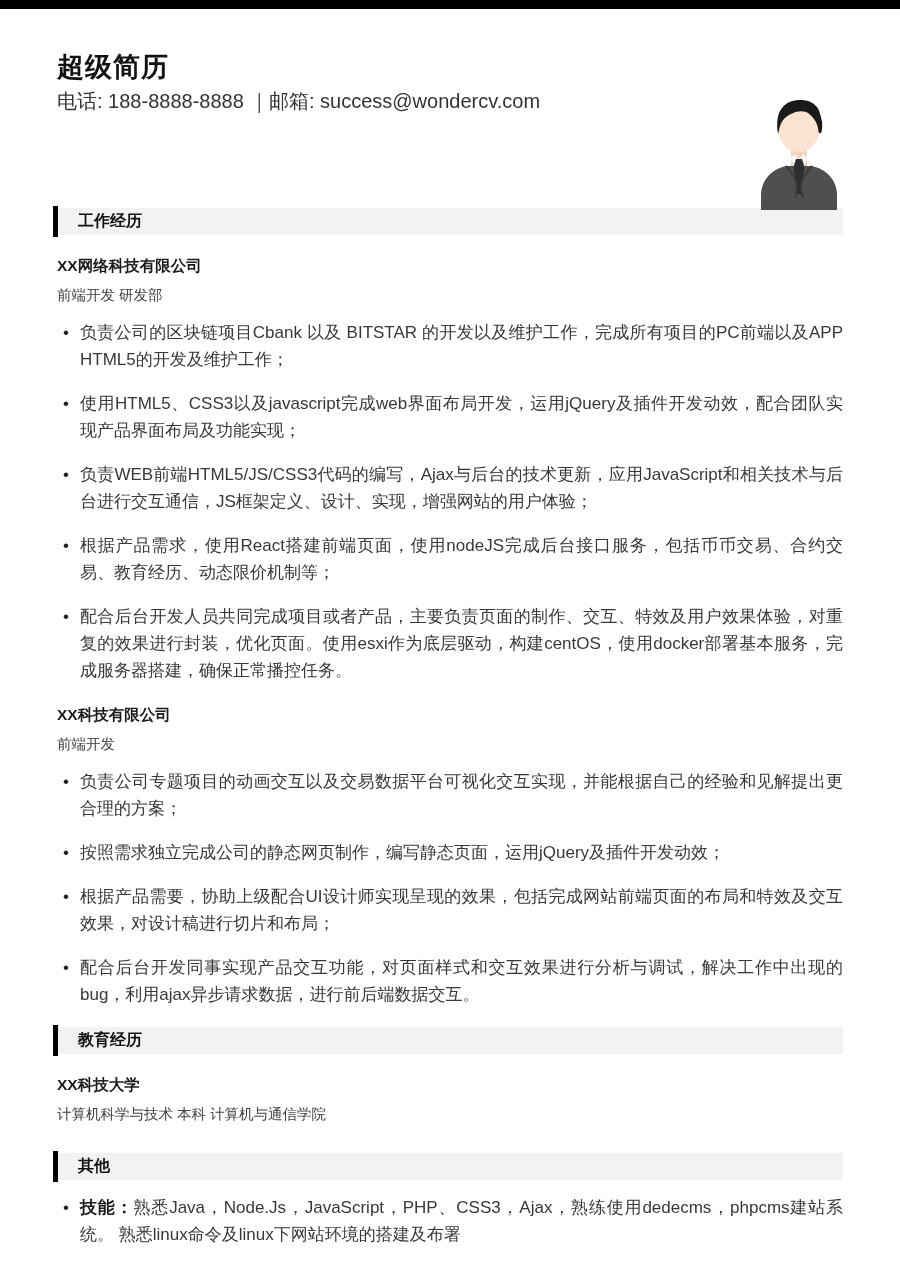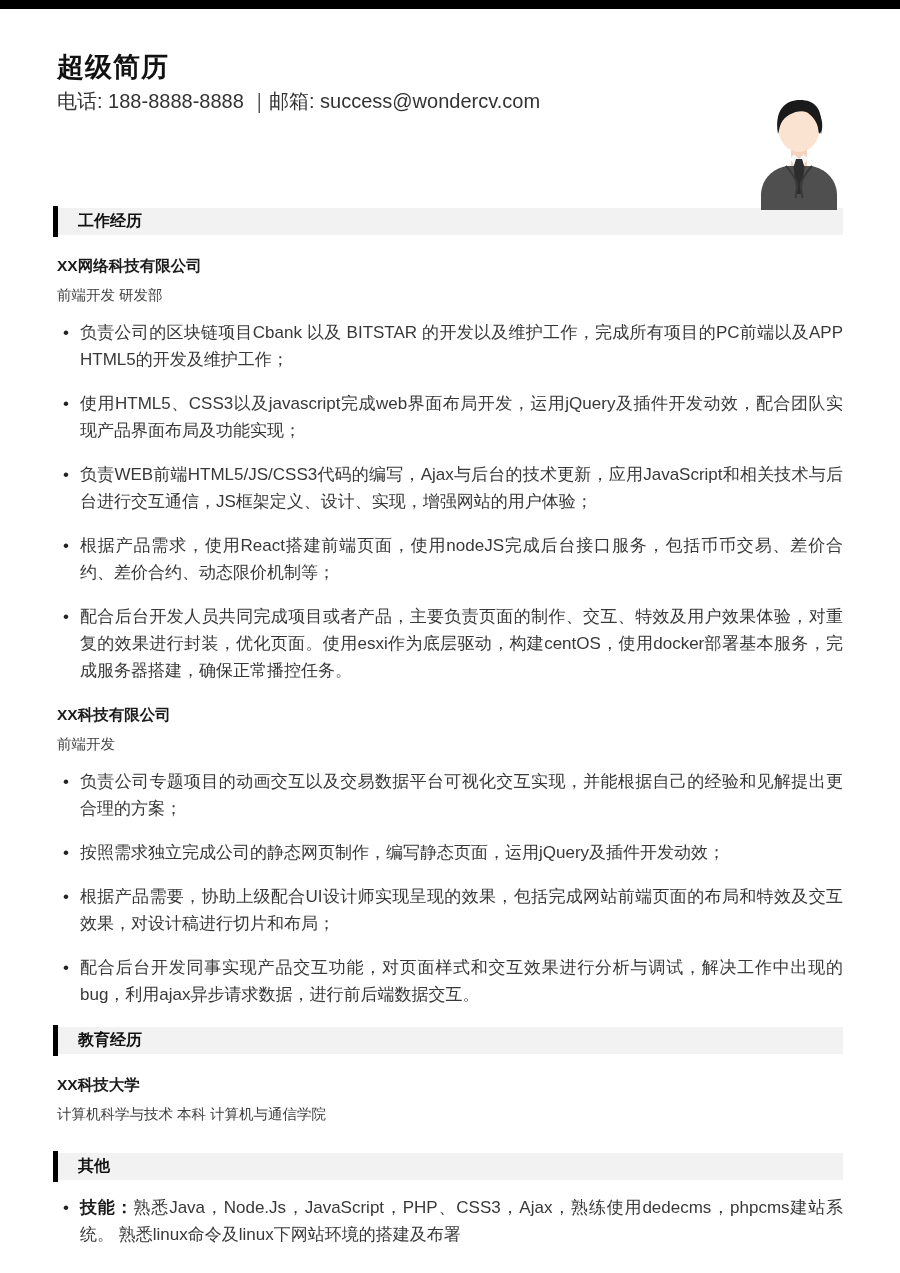--- a/index.html
+++ b/index.html
@@ -98,21 +98,21 @@
       <span class="sec-title">工作经历</span>
     </div>
 
     <div class="entry">
       <div class="entry-name">XX网络科技有限公司</div>
       <div class="entry-sub">前端开发 研发部</div>
       <ul class="bullets">
         <li>负责公司的区块链项目Cbank 以及 BITSTAR 的开发以及维护工作，完成所有项目的PC前端以及APP HTML5的开发及维护工作；</li>
         <li>使用HTML5、CSS3以及javascript完成web界面布局开发，运用jQuery及插件开发动效，配合团队实现产品界面布局及功能实现；</li>
         <li>负责WEB前端HTML5/JS/CSS3代码的编写，Ajax与后台的技术更新，应用JavaScript和相关技术与后台进行交互通信，JS框架定义、设计、实现，增强网站的用户体验；</li>
-        <li>根据产品需求，使用React搭建前端页面，使用nodeJS完成后台接口服务，包括币币交易、差价合约、差价合约、动态限价机制等；</li>
+        <li>根据产品需求，使用React搭建前端页面，使用nodeJS完成后台接口服务，包括币币交易、合约交易、教育经历、动态限价机制等；</li>
         <li>配合后台开发人员共同完成项目或者产品，主要负责页面的制作、交互、特效及用户效果体验，对重复的效果进行封装，优化页面。使用esxi作为底层驱动，构建centOS，使用docker部署基本服务，完成服务器搭建，确保正常播控任务。</li>
       </ul>
     </div>
 
     <div class="entry">
       <div class="entry-name">XX科技有限公司</div>
       <div class="entry-sub">前端开发</div>
       <ul class="bullets">
         <li>负责公司专题项目的动画交互以及交易数据平台可视化交互实现，并能根据自己的经验和见解提出更合理的方案；</li>
         <li>按照需求独立完成公司的静态网页制作，编写静态页面，运用jQuery及插件开发动效；</li>

